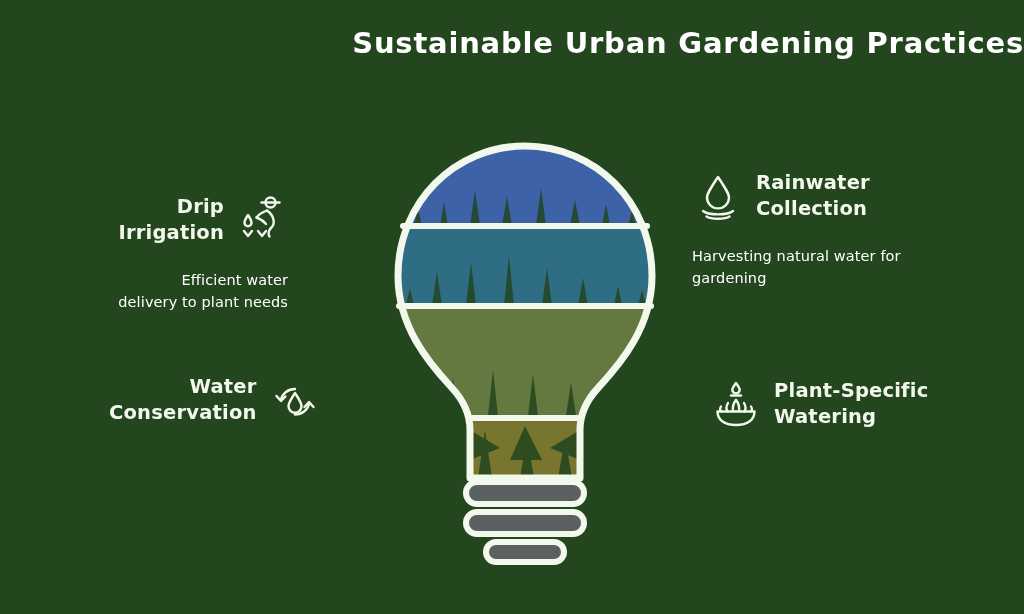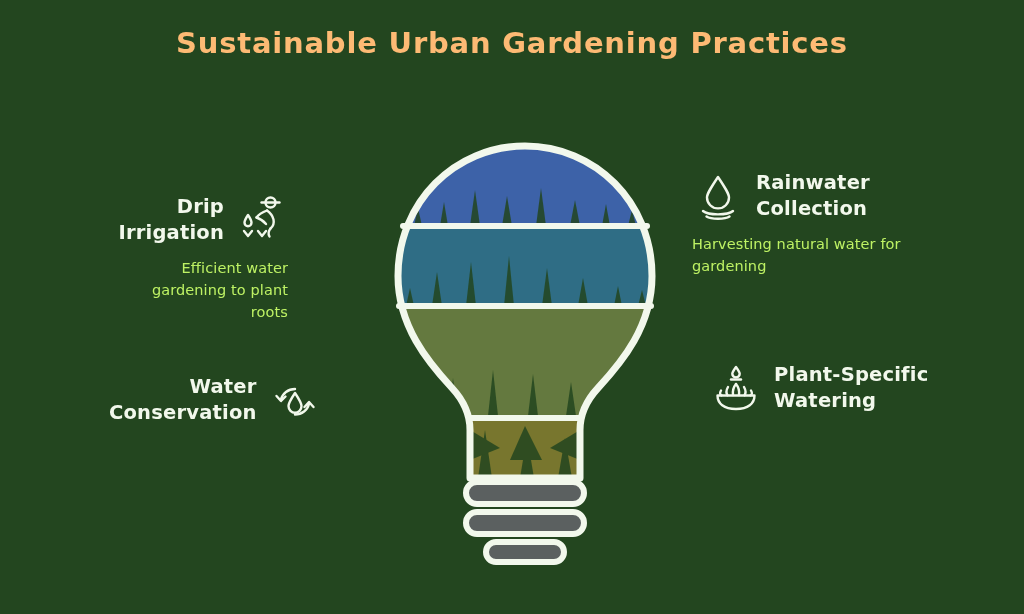--- a/index.html
+++ b/index.html
@@ -18,26 +18,26 @@
     width: 1024px;
     height: 614px;
     background: #23461f;
   }
   
   .title {
     position: absolute;
     top: 26px;
     left: 0;
     width: 1024px;
-    text-align: center;
+    text-align: right;
     font-family: "DejaVu Sans", sans-serif;
     font-size: 29px;
     font-weight: bold;
     letter-spacing: 0.8px;
-    color: #fdba74;
+    color: #ffffff;
   }
   
   .feature {
     position: absolute;
   }
   .feat-head {
     display: flex;
     align-items: center;
     gap: 12px;
   }
@@ -48,43 +48,43 @@
   .feat-title {
     font-size: 19.5px;
     font-weight: bold;
     line-height: 1.34;
     color: #f2f8ec;
     letter-spacing: 0.2px;
   }
   .feat-desc {
     font-size: 14.5px;
     line-height: 1.52;
-    color: #bef264;
-    margin-top: 11px;
+    color: #ffffff;
+    margin-top: 23px;
     letter-spacing: 0.1px;
   }
   .col-left { text-align: right; }
   .col-left .feat-title { text-align: right; }
   .col-left .feat-desc  { text-align: right; }
   .col-right { text-align: left; }
   .col-right .feat-title { text-align: left; }
   .col-right .feat-desc  { text-align: left; }
 
   .icon-box {
     width: 52px;
     height: 52px;
     flex: 0 0 52px;
     display: block;
   }
 
   
   #feature-drip        { left: 118px;  top: 194px;  width: 170px; }
   #feature-water       { left: 109px;  top: 374px;  width: 184px; }
   #feature-rain        { left: 692px;  top: 170px;  width: 230px; }
-  #feature-plant       { left: 710px;  top: 362px;  width: 236px; }
+  #feature-plant       { left: 710px;  top: 378px;  width: 236px; }
 
   
   .bulb-wrap {
     position: absolute;
     left: 370px;
     top: 130px;
     width: 310px;
     height: 440px;
   }
   .bulb-wrap svg { display: block; }
@@ -106,21 +106,21 @@
           <path d="M31 16.5 C34 18.5 36.5 21.5 37.5 25.5 C38.2 29 37 32.5 34.5 34.5"></path>
           <path d="M31 16.5 C27 18 23 20 20.5 23.5"></path>
           <path d="M20.5 23.5 C23.5 24.5 27 26.5 30 30"></path>
           <path d="M12 21 C10 24 8.5 26.5 8.5 28.5 C8.5 30.6 10 32.2 12 32.2 C14 32.2 15.5 30.6 15.5 28.5 C15.5 26.5 14 24 12 21 Z"></path>
           <polyline points="8,37 12,42 16,37"></polyline>
           <polyline points="22,37 26,42 30,37"></polyline>
           <path d="M34.5 34.5 C32.5 37 32 40 33.5 42.5"></path>
         </svg>
       </span>
     </div>
-    <div class="feat-desc">Efficient water gardening to plant roots</div>
+    <div class="feat-desc">Efficient water delivery to plant needs</div>
   </div>
 
   <div class="feature col-left" id="feature-water">
     <div class="feat-head">
       <div class="feat-title">Water Conservation</div>
       <span class="icon-box">
         <svg viewBox="0 0 52 52" width="52" height="52" fill="none" stroke="#f2f8ec" stroke-width="2.4" stroke-linecap="round" stroke-linejoin="round">
           <path d="M26 15 C19 15 13.5 19.5 12 25.5"></path>
           <polyline points="7.5,22 12,27 16.5,22.5"></polyline>
           <path d="M26 40.5 C33 40.5 38.5 36 40 30"></path>

